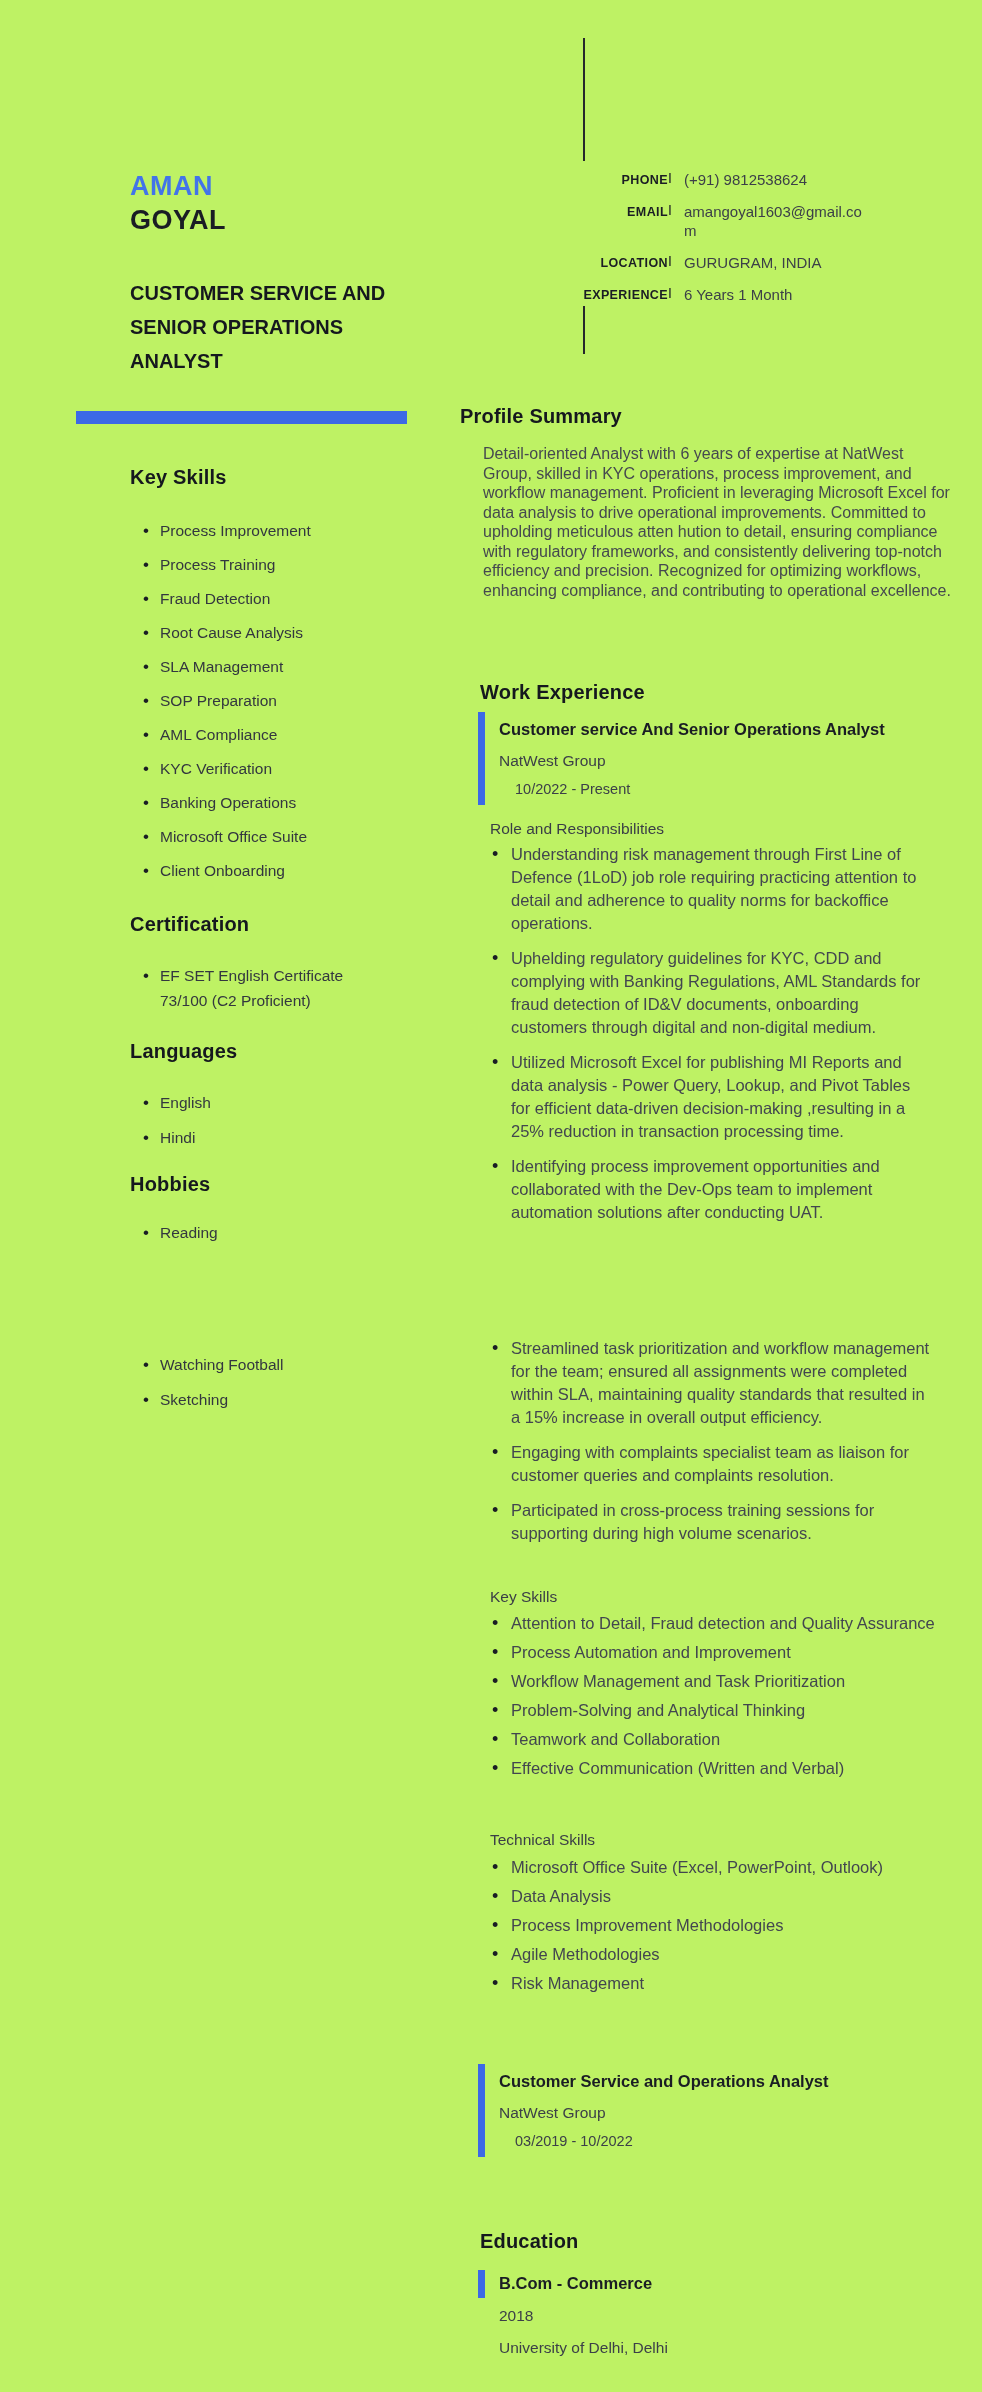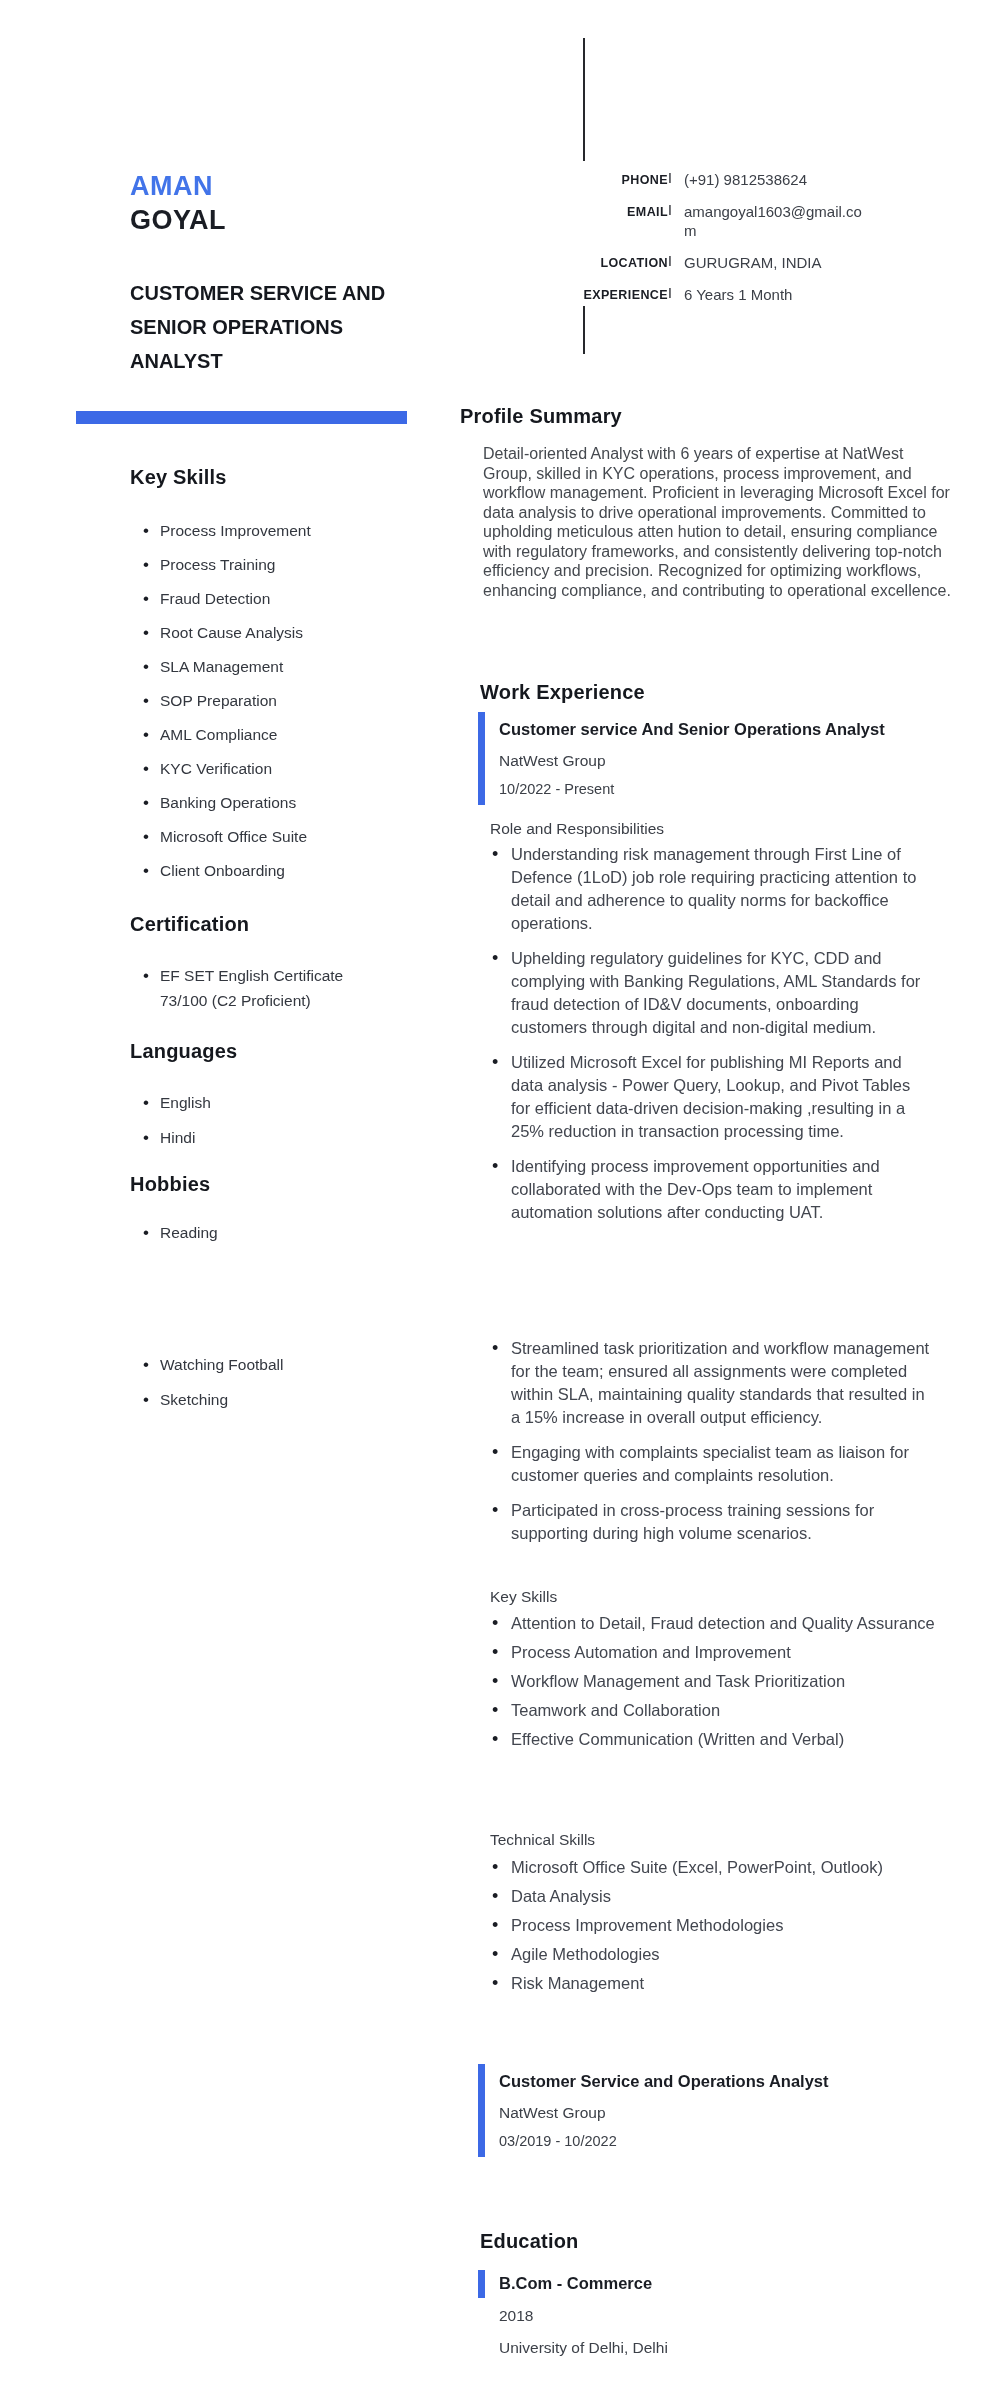--- a/index.html
+++ b/index.html
@@ -1,18 +1,18 @@
 <!DOCTYPE html>
 <html><head>
 <meta charset="utf-8">
 <style>
   html,body{margin:0;padding:0;background:#d9d9d9;}
   .page{
     position:relative;width:982px;height:2392px;margin:0 auto;
-    background:#ffffff;color:#1A1D24;
+    background:#bef264;color:#1A1D24;
     font-family:"Liberation Sans",sans-serif;overflow:hidden;
   }
   .abs{position:absolute;}
 
   
   .vline{position:absolute;width:2px;background:#26282C;}
   .vline-top{left:583px;top:38px;height:123px;}
   .vline-mid{left:583px;top:306px;height:48px;}
 
   
@@ -43,21 +43,21 @@
   .cert-list{width:208px;}
 
   
   .profile-h{left:460px;top:405px;}
   .profile-text{left:483px;top:444px;width:468px;font-size:16px;line-height:19.5px;color:#45494F;}
   .work-h{left:480px;top:681px;}
 
   .entry{border-left:7px solid #3C69E6;padding:8px 0 8px 14px;width:440px;}
   .entry-title{font-size:16.5px;font-weight:700;color:#1A1D24;}
   .entry-company{font-size:15.5px;color:#3C4048;margin-top:13px;}
-  .entry-period{font-size:14.5px;color:#3C4048;margin-top:11px;}
+  .entry-period{font-size:14.5px;color:#3C4048;margin-top:11px;margin-left:16px;}
   .job1{left:478px;top:712px;}
   .job2{left:478px;top:2064px;}
 
   .sub-label{font-size:15.5px;color:#3A3E46;}
   .role-label{left:490px;top:820px;}
 
   .main-list{list-style:none;margin:0;padding:0;width:440px;}
   .main-list li{position:relative;padding-left:21px;font-size:16.5px;line-height:23px;color:#42464F;margin-bottom:12px;}
   .main-list li::before{content:"•";position:absolute;left:2px;top:0;color:#1A1D24;font-size:18px;}
   .resp1{left:490px;top:843px;}
@@ -186,20 +186,21 @@
     <li>Streamlined task prioritization and workflow management for the team; ensured all assignments were completed within SLA, maintaining quality standards that resulted in a 15% increase in overall output efficiency.</li>
     <li>Engaging with complaints specialist team as liaison for customer queries and complaints resolution.</li>
     <li>Participated in cross-process training sessions for supporting during high volume scenarios.</li>
   </ul>
 
   <div class="abs sub-label ks2-label">Key Skills</div>
   <ul class="abs main-list ks2-list">
     <li>Attention to Detail, Fraud detection and Quality Assurance</li>
     <li>Process Automation and Improvement</li>
     <li>Workflow Management and Task Prioritization</li>
+    <li>Problem-Solving and Analytical Thinking</li>
     <li>Teamwork and Collaboration</li>
     <li>Effective Communication (Written and Verbal)</li>
   </ul>
 
   <div class="abs sub-label tech-label">Technical Skills</div>
   <ul class="abs main-list tech-list">
     <li>Microsoft Office Suite (Excel, PowerPoint, Outlook)</li>
     <li>Data Analysis</li>
     <li>Process Improvement Methodologies</li>
     <li>Agile Methodologies</li>

